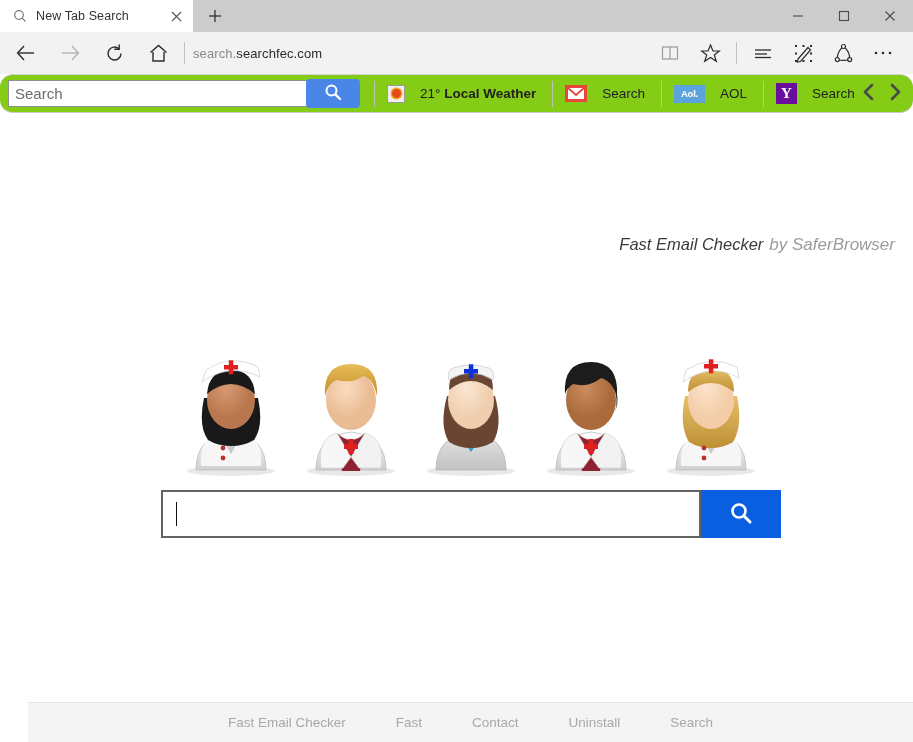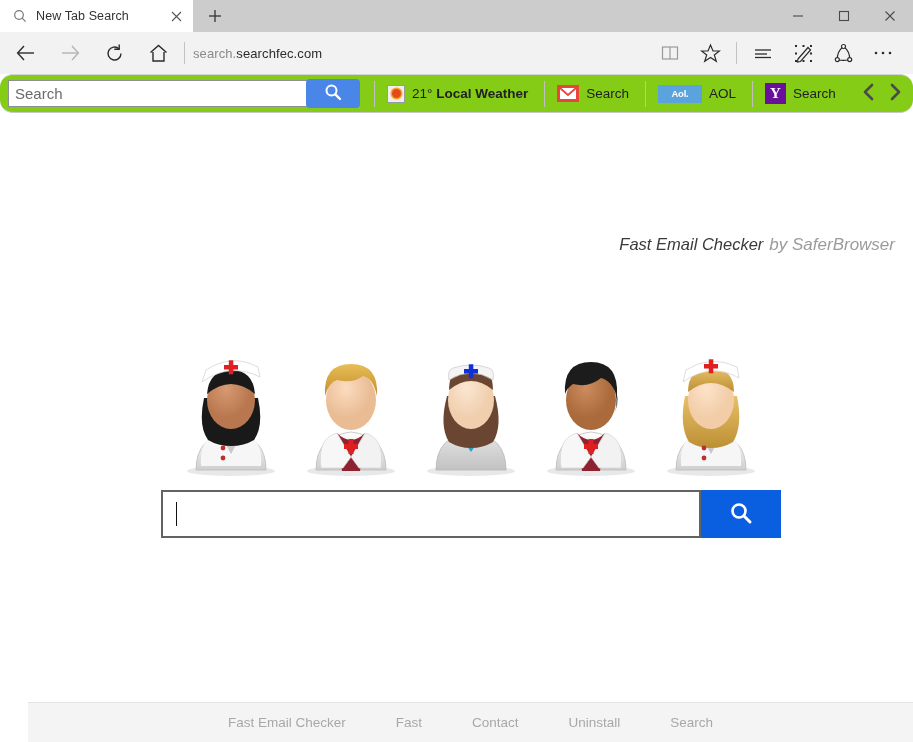--- a/index.html
+++ b/index.html
@@ -64,33 +64,33 @@
     width: 300px; height:27px; border:1px solid #8f8f8f; border-right:none;
     background:#fff; font-size:15px; color:#5a5a5a; padding: 0 6px;
     font-family:"Liberation Sans", sans-serif; outline:none;
   }
   .sb-input::placeholder { color:#6b6b6b; opacity:1; }
   .sb-btn {
     width: 54px; height:29px; background:#4a86e8; border:none; border-radius:4px;
     display:flex; align-items:center; justify-content:center; margin-left:-2px;
   }
   .sb-sep { width:1px; height:26px; background:#c0c0c0; margin: 0 10px 0 14px; }
-  .sb-link { display:flex; align-items:center; gap:7px; padding: 0 2px; justify-content: space-between; }
+  .sb-link { display:flex; align-items:center; gap:15px; padding: 0 2px; justify-content: space-between; }
   .sb-link-label { font-size:13.5px; color:#222; }
   .sb-link-label b { font-weight:bold; }
   .sb-weather-icon {
     width:18px; height:18px; border:1px solid #9a9a9a; background:#efefef;
     display:flex; align-items:center; justify-content:center;
   }
   .sb-sun { width:9px; height:9px; border-radius:50%; background:#e8491b; box-shadow:0 0 0 1.5px #f6a623; }
   .sb-gmail-icon {
     width:22px; height:17px; background:#e8463a; display:flex; align-items:center; justify-content:center;
   }
   .sb-aol-icon {
-    width:44px; height:18px; background:#5ba3dc; color:#fff; font-size:9.5px; font-weight:bold;
+    width:31px; height:18px; background:#5ba3dc; color:#fff; font-size:9.5px; font-weight:bold;
     display:flex; align-items:center; justify-content:center; letter-spacing:-.2px;
   }
   .sb-yahoo-icon {
     width:21px; height:21px; background:#6a0f9c; color:#fff;
     font-family:"Liberation Serif", serif; font-size:15px; font-weight:bold;
     display:flex; align-items:center; justify-content:center;
   }
   .sb-arrows { display:flex; align-items:center; gap:10px; margin-left:auto; padding-right:10px; color:#555; }
 
   

